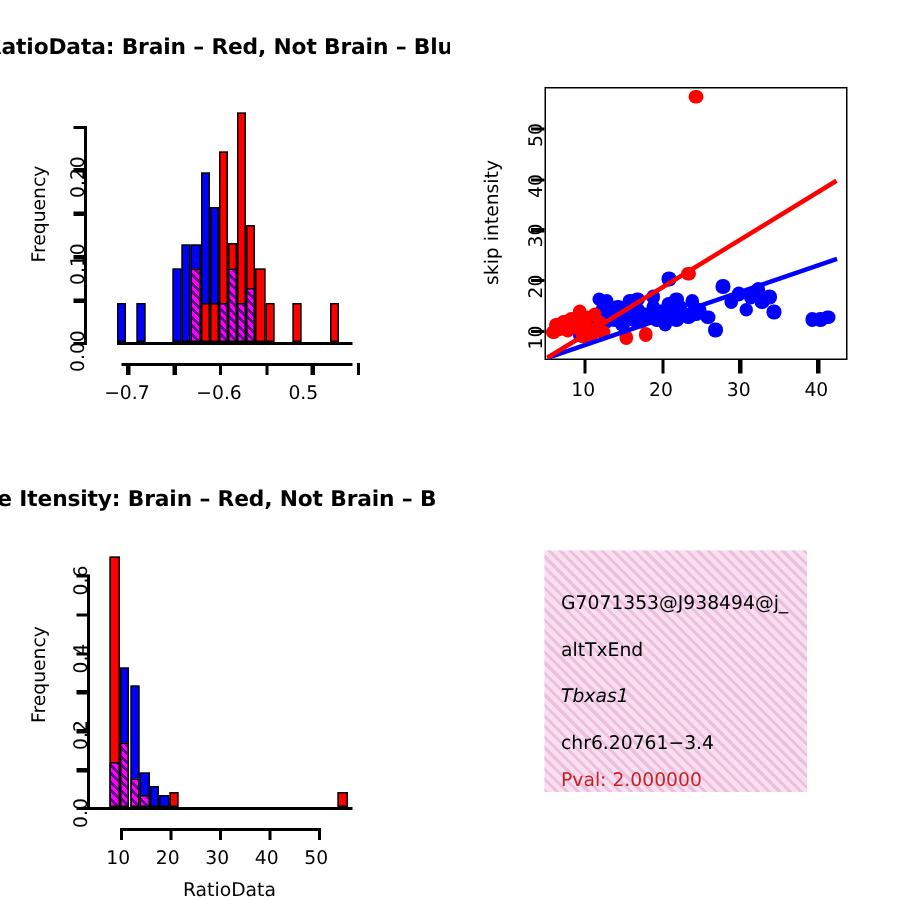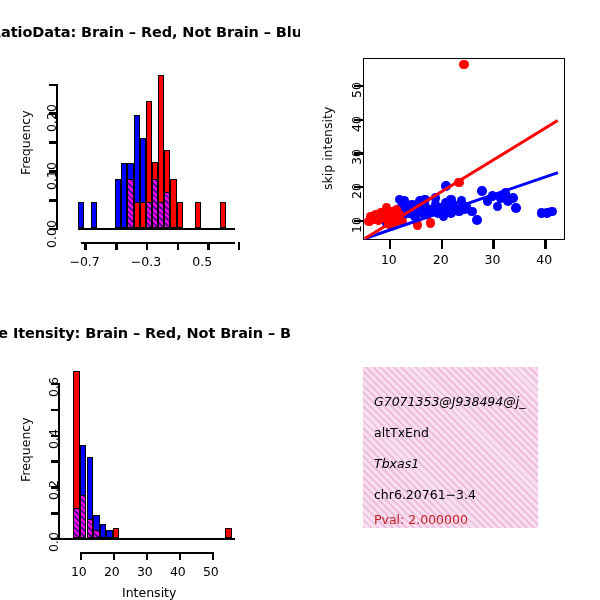--- a/index.html
+++ b/index.html
@@ -143,21 +143,21 @@
       <div class="tick" style="left: 49px; top: 141.333px; width: 8px; height: 2.4px;"></div>
       <div class="tick" style="left: 49px; top: 112.444px; width: 8px; height: 2.4px;"></div>
       <div class="tick-label vert" style="left: 44px; top: 132.444px;">0.20</div>
       <div class="tick" style="left: 49px; top: 83.5556px; width: 8px; height: 2.4px;"></div>
       <div class="axis-line" style="left: 78.2857px; top: 228px; width: 156.643px; height: 2.4px;"></div>
       <div class="axis-line" style="left: 81.3571px; top: 242px; width: 153.571px; height: 2.4px;"></div>
       <div class="tick" style="left: 84.4286px; top: 242px; width: 2.4px; height: 8px;"></div>
       <div class="tick-label" style="left: 69.4286px; top: 254px;">−0.7</div>
       <div class="tick" style="left: 115.143px; top: 242px; width: 2.4px; height: 8px;"></div>
       <div class="tick" style="left: 145.857px; top: 242px; width: 2.4px; height: 8px;"></div>
-      <div class="tick-label" style="left: 130.857px; top: 254px;">−0.3</div>
+      <div class="tick-label" style="left: 130.857px; top: 254px;">−0.6</div>
       <div class="tick" style="left: 176.571px; top: 242px; width: 2.4px; height: 8px;"></div>
       <div class="tick" style="left: 207.286px; top: 242px; width: 2.4px; height: 8px;"></div>
       <div class="tick-label" style="left: 192.286px; top: 254px;">0.5</div>
       <div class="tick" style="left: 238px; top: 242px; width: 2.4px; height: 8px;"></div>
     </div>
 </div>
 
 <div class="panel" id="panel-top-right" style="left:300px; top:0px; width:300px; height:310px;">
 
   <div class="axis-label vert" style="left:20px; top:190px;">skip intensity</div>
@@ -260,21 +260,21 @@
       <div class="tick" style="left: 244.282px; top: 240px; width: 2.4px; height: 9px;"></div>
       <div class="tick-label" style="left: 236.282px; top: 252px;">40</div>
     </div>
 </div>
 
 <div class="panel" id="panel-bottom-left" style="left:0px; top:310px; width:300px; height:290px;">
   <div class="panel-title" style="left:-12px; top:15px;">ne Itensity: Brain – Red, Not Brain – B</div>
 
   <div class="axis-label vert" style="left:18px; top:172px;">Frequency</div>
 
-  <div class="axis-label" style="left:122px; top:275px;">Intensity</div>
+  <div class="axis-label" style="left:122px; top:275px;">RatioData</div>
 
   <div id="bl-plot" style="position:absolute; left:0; top:0; width:300px; height:290px;">
       <div class="bar red" style="left: 73.3px; top: 61.2923px; width: 6.6px; height: 166.708px;"></div>
       <div class="bar red" style="left: 112.9px; top: 217.662px; width: 6.6px; height: 10.3385px;"></div>
       <div class="bar red" style="left: 225.1px; top: 217.662px; width: 6.6px; height: 10.3385px;"></div>
       <div class="bar blue" style="left: 79.9px; top: 134.954px; width: 6.6px; height: 93.0462px;"></div>
       <div class="bar blue" style="left: 86.5px; top: 146.585px; width: 6.6px; height: 81.4154px;"></div>
       <div class="bar blue" style="left: 93.1px; top: 204.738px; width: 6.6px; height: 23.2615px;"></div>
       <div class="bar blue" style="left: 99.7px; top: 213.785px; width: 6.6px; height: 14.2154px;"></div>
       <div class="bar blue" style="left: 106.3px; top: 220.246px; width: 6.6px; height: 7.75385px;"></div>
@@ -304,19 +304,19 @@
       <div class="tick-label" style="left: 136.9px; top: 254px;">30</div>
       <div class="tick" style="left: 178.9px; top: 242px; width: 2.4px; height: 8px;"></div>
       <div class="tick-label" style="left: 169.9px; top: 254px;">40</div>
       <div class="tick" style="left: 211.9px; top: 242px; width: 2.4px; height: 8px;"></div>
       <div class="tick-label" style="left: 202.9px; top: 254px;">50</div>
     </div>
 </div>
 
 <div class="panel" id="panel-bottom-right" style="left:300px; top:310px; width:300px; height:290px;">
   <div class="anno-box" style="left:63px; top:57px; width:175px; height:161px;">
-    <div class="anno-line" style="left:11px; top:27px;font-style:italic;">G7071353@J938494@j_</div>
+    <div class="anno-line" style="left:11px; top:27px;">G7071353@J938494@j_</div>
     <div class="anno-line" style="left:11px; top:58px;">altTxEnd</div>
     <div class="anno-line" style="left:11px; top:89px;font-style:italic;">Tbxas1</div>
     <div class="anno-line" style="left:11px; top:120px;">chr6.20761−3.4</div>
     <div class="anno-line pval" style="left:11px; top:145px;">Pval: 2.000000</div>
   </div>
 </div>
 
 </body></html>

